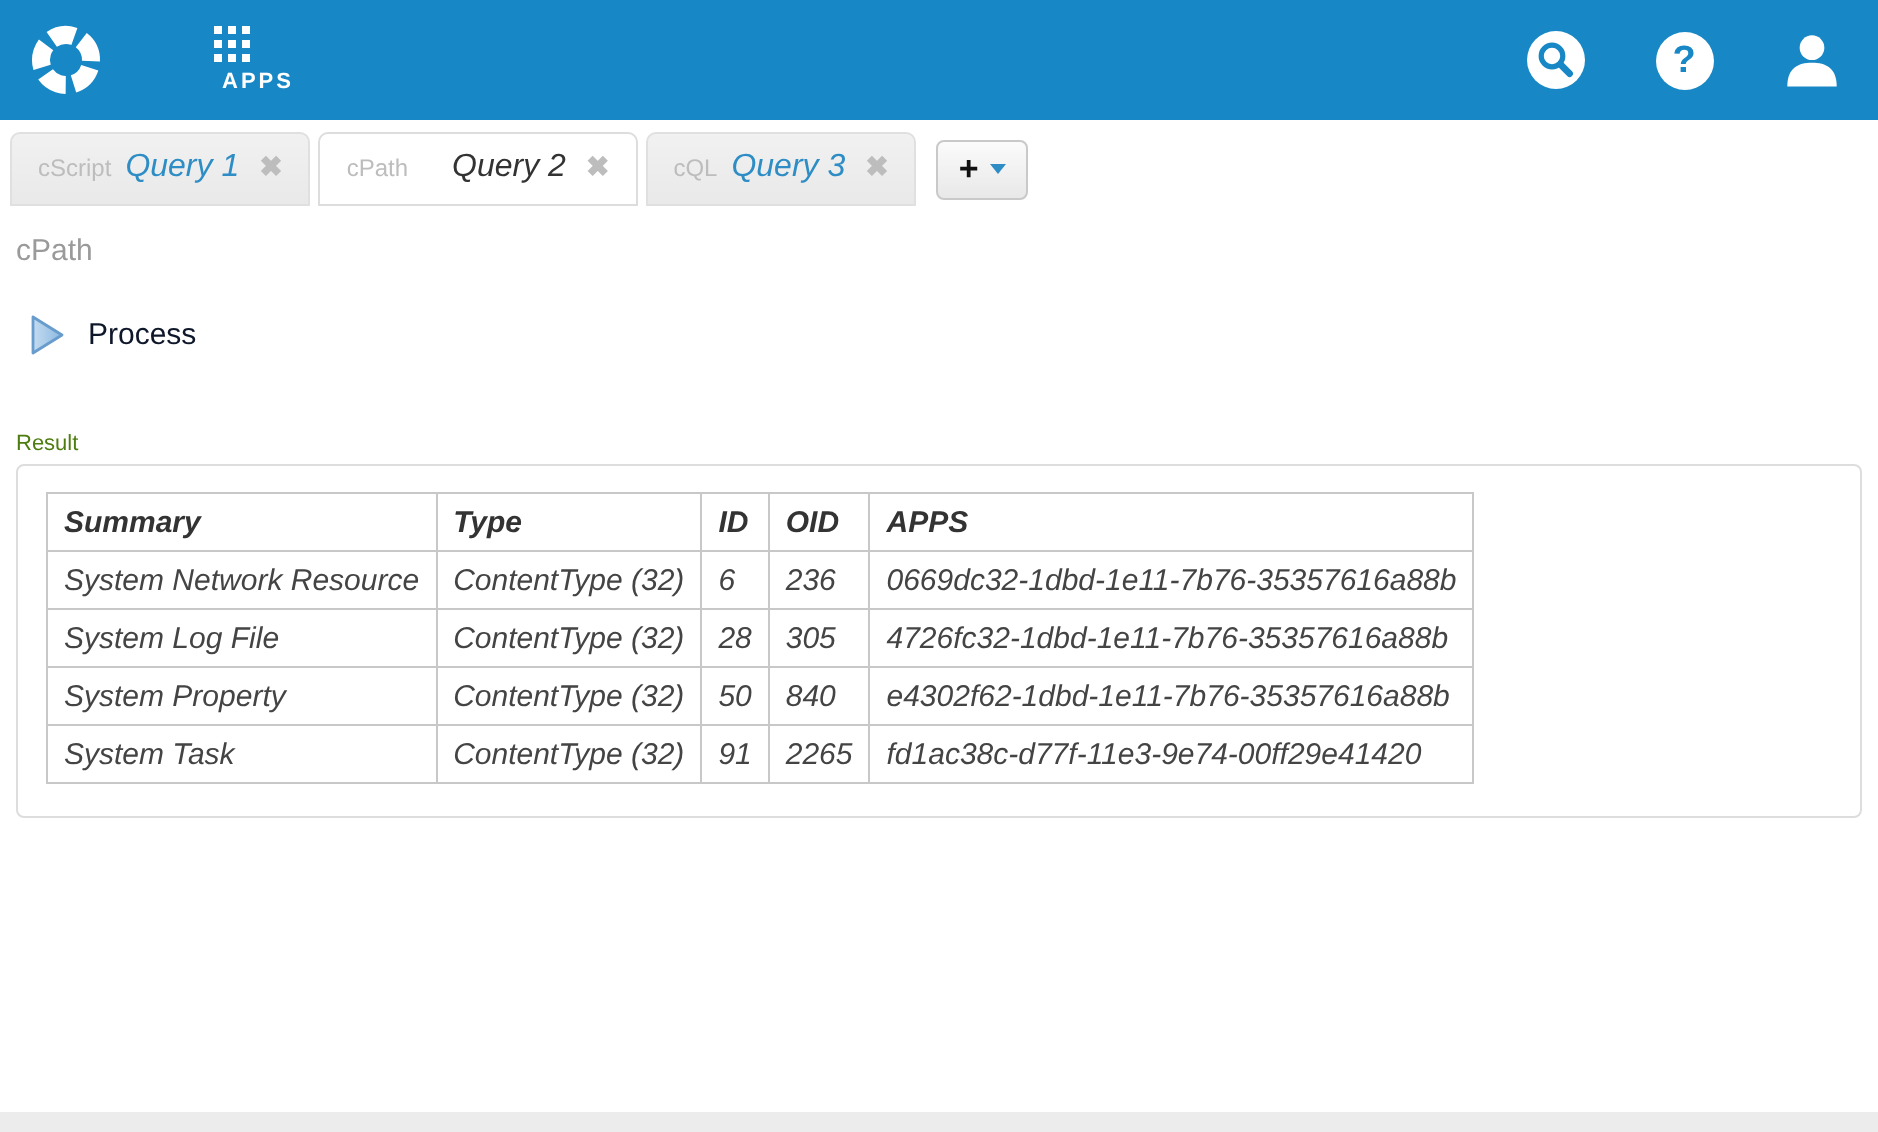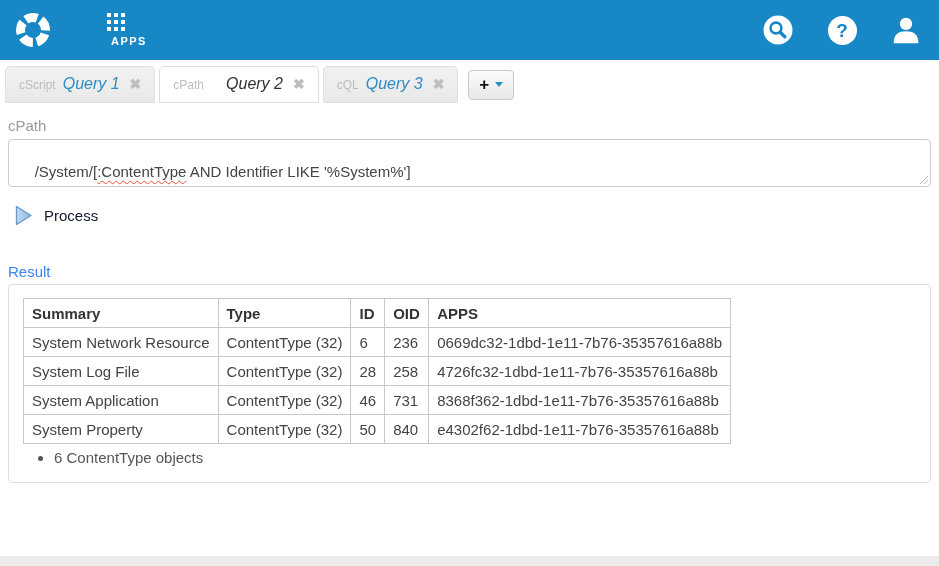--- a/index.html
+++ b/index.html
@@ -42,26 +42,26 @@
               cursor:text; overflow:hidden; }
   .misspelled { text-decoration:underline; text-decoration-style:wavy; text-decoration-color:#e74c3c;
                 text-decoration-thickness:1px; text-underline-offset:3px; }
   .resize-grip { position:absolute; right:2px; bottom:2px; width:10px; height:10px; cursor:nwse-resize;
                  background:repeating-linear-gradient(135deg, transparent 0 2px, #b5b5b5 2px 3px);
                  clip-path:polygon(100% 0, 100% 100%, 0 100%); }
 
   .process-row { margin:18px 0 0 7px; display:inline-flex; align-items:center; gap:11px; cursor:pointer; }
   .process-label { color:#0f172a; font-size:15px; }
 
-  .result-label { margin-top:33px; color:#3b82f6; font-size:15px; margin-bottom:4px; }
+  .result-label { margin-top:33px; color:#4d7c0f; font-size:11px; margin-bottom:4px; }
   .panel { border:1px solid #ddd; border-radius:4px; padding:13px 14px 16px 14px; background:#fff; }
 
   table.result-table { border-collapse:collapse; font-size:15px; }
   .result-table th, .result-table td { border:1px solid #c8c8c8; padding:5px 8px; text-align:left;
-                                       color:#444; white-space:nowrap; height:29px; }
+                                       color:#444; white-space:nowrap; height:29px;font-style:italic; }
   .result-table th { font-weight:bold; color:#333; }
   .col-summary { width:170px; } .col-type { width:118px;margin-top:16px; } .col-id { width:26px; }
   .col-oid { width:44px; } .col-uuid { width:282px; }
 
   .totals-label { margin-top:13px; font-weight:bold; color:#333; font-size:15px; }
   .totals-list { margin:5px 0 0 0; padding-left:31px; }
   .totals-list li { color:#555; font-size:15px; }
 
   .footer-strip { position:absolute; left:0; right:0; bottom:0; height:10px; background:#ececec; }
 </style>
@@ -127,24 +127,20 @@
   <div class="newtab-btn">
     <span class="newtab-plus">+</span>
     <span class="caret-down"></span>
   </div>
 </div>
 
 <div class="content">
 
   <div class="field-label">cPath</div>
 
-  <div class="querybox" role="textbox">
-    <span>/System/[</span><span class="misspelled">:ContentType</span><span> AND Identifier LIKE '%System%']</span>
-    <span class="resize-grip"></span>
-  </div>
 
   <div class="process-row">
     <svg width="18" height="21" viewBox="0 0 18 21">
       <defs>
         <linearGradient id="pg" x1="0" y1="0" x2="1" y2="0">
           <stop offset="0" stop-color="#c3dbf0"></stop>
             <stop offset="1" stop-color="#8db9e1"></stop>
         </linearGradient>
       </defs>
       <path d="M1.5,1.5 L16,10.5 L1.5,19.5 Z" fill="url(#pg)" stroke="#679ccd" stroke-width="1.4" stroke-linejoin="round"></path>
@@ -170,39 +166,36 @@
           <td>System Network Resource</td>
           <td>ContentType (32)</td>
           <td>6</td>
           <td>236</td>
           <td>0669dc32-1dbd-1e11-7b76-35357616a88b</td>
         </tr>
         <tr>
           <td>System Log File</td>
           <td>ContentType (32)</td>
           <td>28</td>
-          <td>258</td>
+          <td>305</td>
           <td>4726fc32-1dbd-1e11-7b76-35357616a88b</td>
-        </tr>
-        <tr>
-          <td>System Application</td>
-          <td>ContentType (32)</td>
-          <td>46</td>
-          <td>731</td>
-          <td>8368f362-1dbd-1e11-7b76-35357616a88b</td>
         </tr>
         <tr>
           <td>System Property</td>
           <td>ContentType (32)</td>
           <td>50</td>
           <td>840</td>
           <td>e4302f62-1dbd-1e11-7b76-35357616a88b</td>
         </tr>
+        <tr>
+          <td>System Task</td>
+          <td>ContentType (32)</td>
+          <td>91</td>
+          <td>2265</td>
+          <td>fd1ac38c-d77f-11e3-9e74-00ff29e41420</td>
+        </tr>
       </tbody>
     </table>
 
-    <ul class="totals-list">
-      <li>6 ContentType objects</li>
-    </ul>
   </div>
 </div>
 
 <div class="footer-strip"></div>
 
 </body></html>

